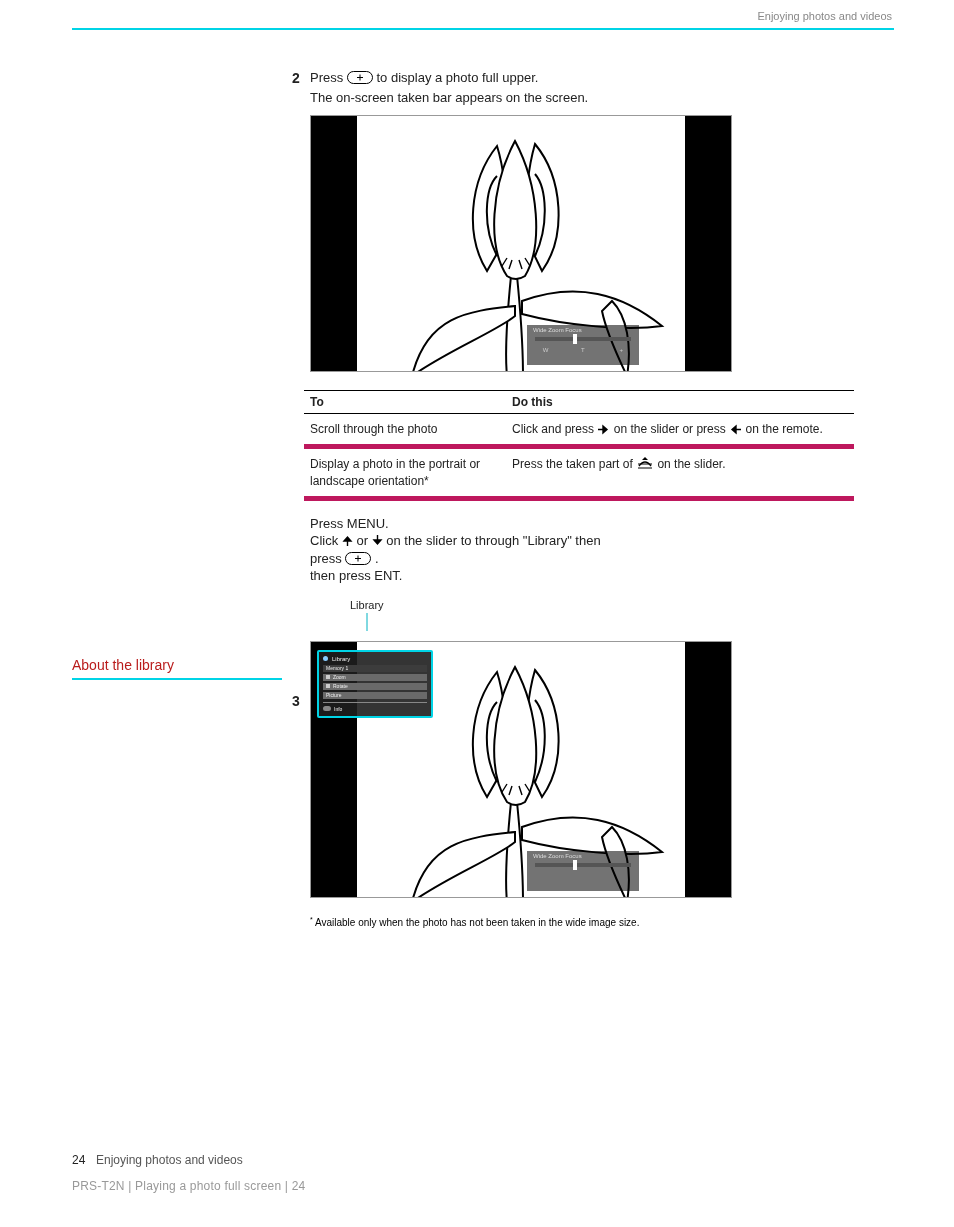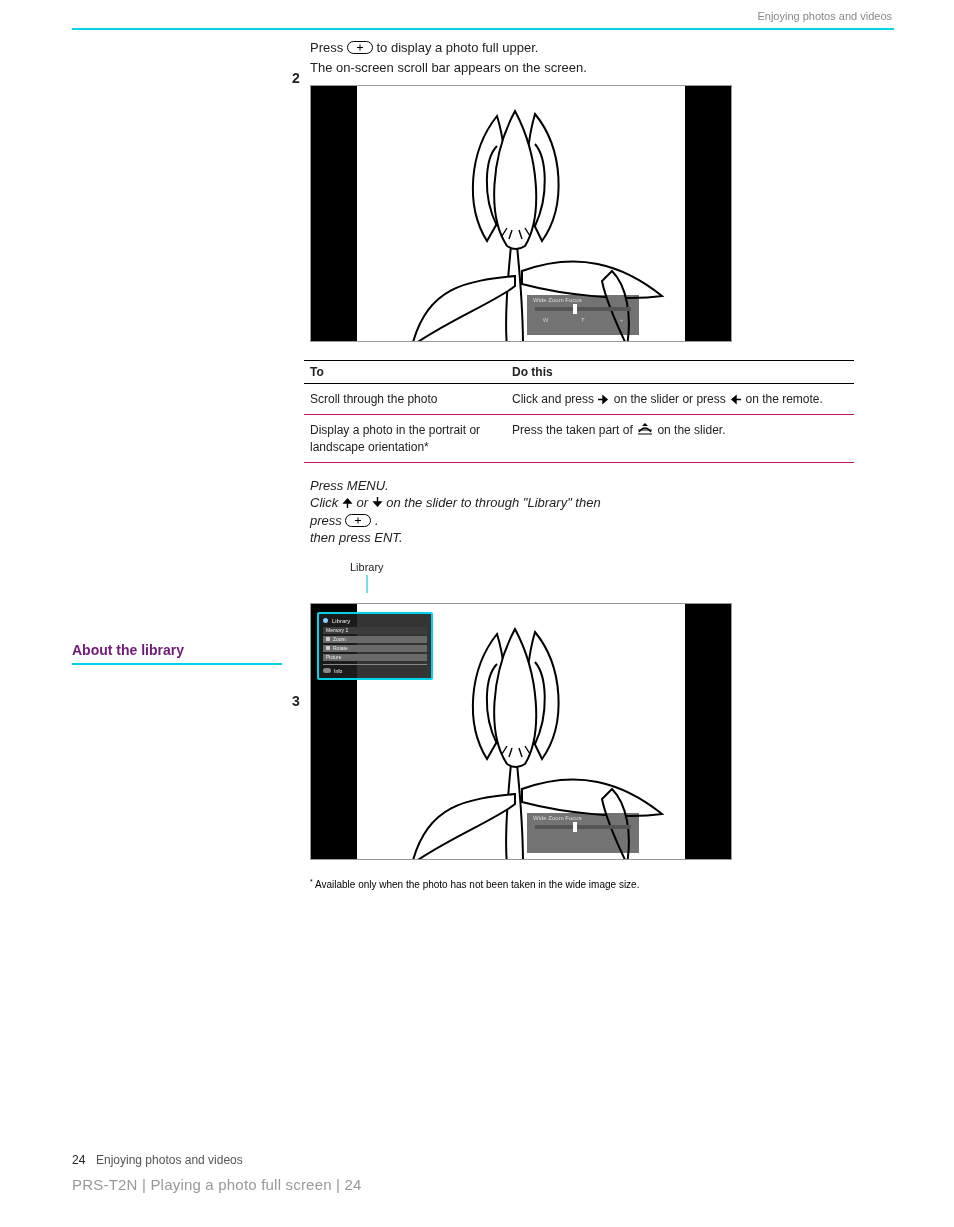--- a/index.html
+++ b/index.html
@@ -9,20 +9,21 @@
     font-family: Arial, Helvetica, sans-serif;
     font-size: 13px;
     color: #222;
     background: #fff;
   }
   .page {
     width: 954px;
     height: 1227px;
     box-sizing: border-box;
     position: relative;
+    padding-top: 30px;
   }
   .top-rule {
     position: absolute;
     left: 72px;
     right: 60px;
     top: 28px;
     height: 0;
     border-top: 2px solid #00d4e6;
   }
   .header-text {
@@ -122,48 +123,47 @@
   }
   .instr-table th {
     border-top: 1px solid #000;
     border-bottom: 1px solid #000;
     text-align: left;
     font-weight: bold;
     font-size: 12px;
     padding: 4px 6px;
   }
   .instr-table td {
-    border-bottom: 1px solid #be185d;
+    border-bottom: 5px solid #be185d;
     font-size: 12px;
     padding: 7px 6px;
     vertical-align: top;
     line-height: 1.35;
   }
   .td-left {
     width: 190px;
   }
   svg.inline-icon {
     vertical-align: -2px;
   }
   .side-heading-library {
-    top: 641px;
-    color: #701a75;
-    font-weight: bold;
+    top: 656px;
+    color: #b91c1c;
+    font-weight: normal;
     font-size: 14px;
     line-height: 1.3;
   }
   .side-heading-library hr.short {
     border: none;
     border-bottom: 2px solid #00d4e6;
     margin: 4px 0 0 0;
     width: 210px;
   }
   .step3 .step-text {
     line-height: 1.35;
-    font-style: italic;
   }
   .step3 {
     margin-top: 10px;
     margin-bottom: 6px;
   }
   .library-label {
     font-size: 11px;
     margin-bottom: 2px;
     margin-top: 8px;
   }
@@ -237,21 +237,21 @@
     position: absolute;
     left: 96px;
     bottom: 60px;
     font-size: 12px;
     color: #555;
   }
   .pdf-footer {
     position: absolute;
     left: 72px;
     bottom: 34px;
-    font-size: 15px;
+    font-size: 12px;
     color: #999;
     letter-spacing: 0.2px;
   }
   .arrow-glyph { display:inline-block; vertical-align:-1px; }
 </style>
 </head>
 <body>
 
 <div class="page">
 
@@ -270,21 +270,21 @@
     <div class="step2-line">
       <span>Press </span>
       
       <svg class="inline-icon" width="26" height="13">
         <rect x="0.5" y="0.5" width="25" height="12" rx="6" ry="6" fill="#fff" stroke="#000" stroke-width="1"></rect>
         <line x1="10" y1="6.5" x2="16" y2="6.5" stroke="#000" stroke-width="1"></line>
         <line x1="13" y1="3.5" x2="13" y2="9.5" stroke="#000" stroke-width="1"></line>
       </svg>
       <span> to display a photo full upper.</span>
     </div>
-    <div class="step2-line">The on-screen scroll bar appears on the screen.</div>
+    <div class="step2-line">The on-screen taken bar appears on the screen.</div>
 
     <div class="figure">
       <div class="figure-inner">
         <div class="black-side"></div>
         <div class="center-area">
           <svg class="tulip-svg" viewBox="0 0 328 255">
             <g fill="#fff" stroke="#000" stroke-width="2">
 
               <path d="M154 160 C150 200 148 240 150 260" fill="none"></path>
               <path d="M160 160 C164 200 166 240 166 260" fill="none"></path>

